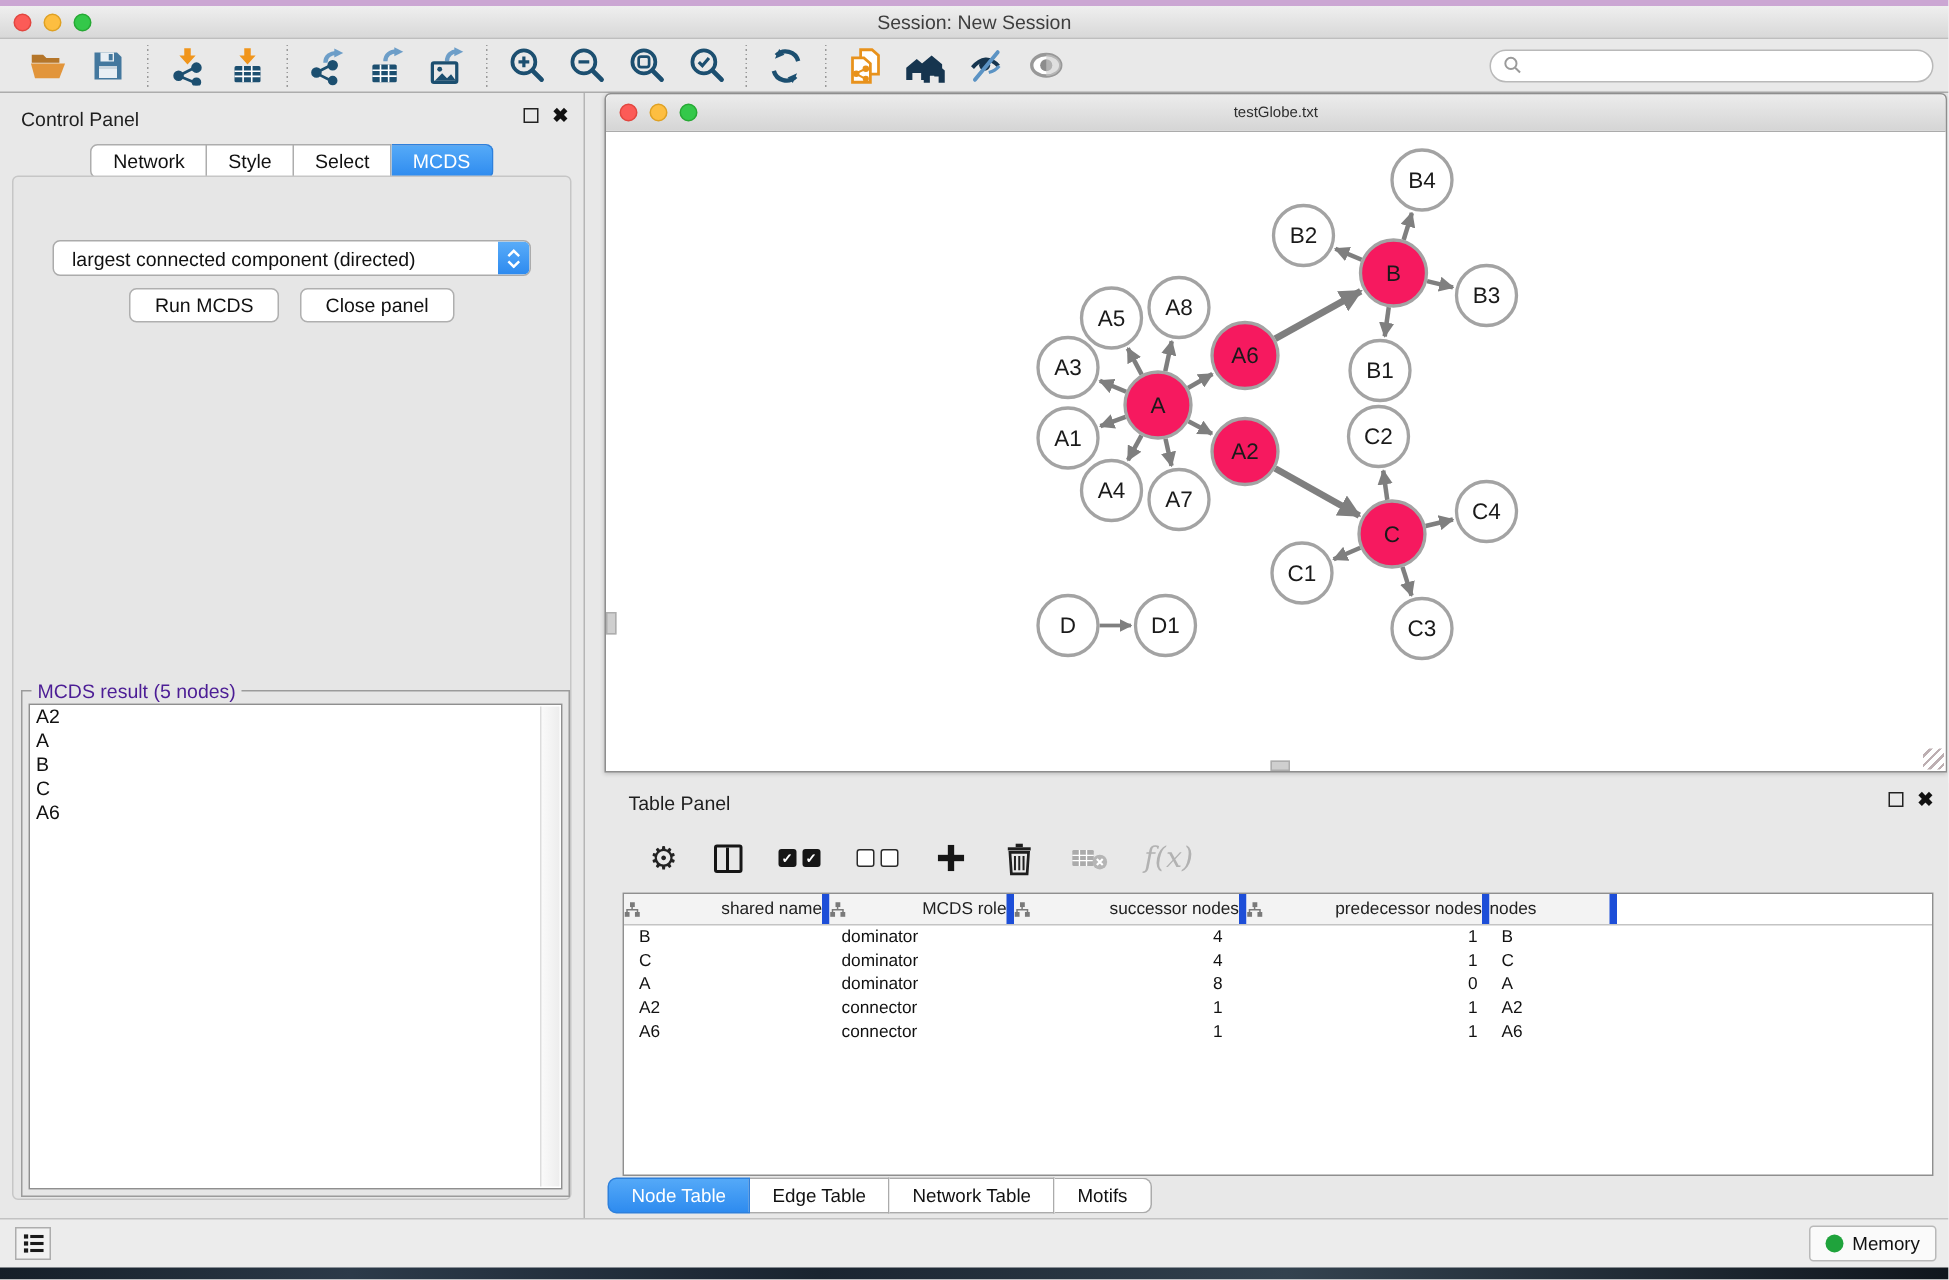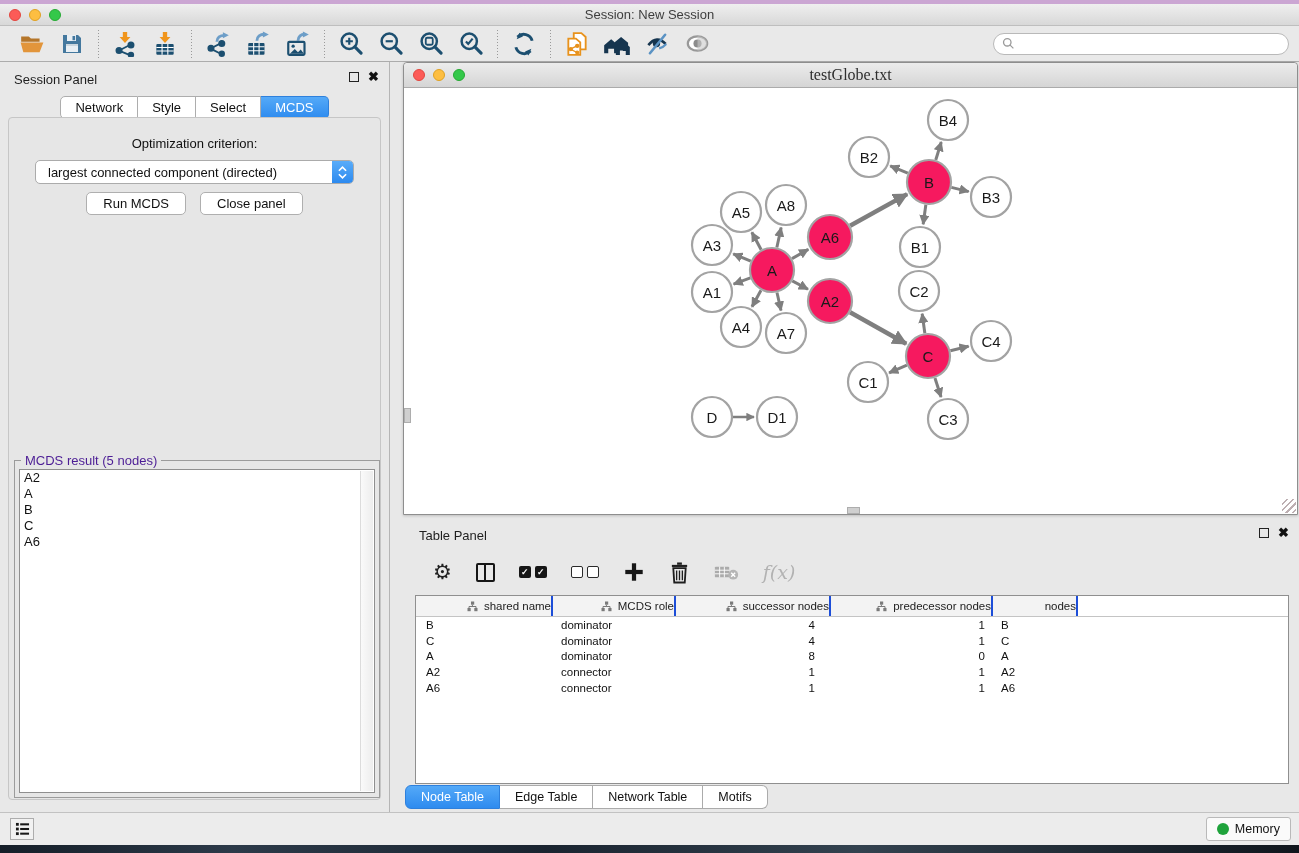--- a/index.html
+++ b/index.html
@@ -75,21 +75,21 @@
   .result-item { font-size:13px; color:#111; line-height:16px; padding-left:4px; }
 
   
   .net-window { position:absolute; left:403px; top:62px; right:1px; height:453px;
     border:1px solid #8E8E8E; border-radius:4px 4px 0 0; background:#FFF;
     box-shadow:0 1px 3px rgba(0,0,0,.18); }
   .net-titlebar { position:absolute; left:0; top:0; right:0; height:25px;
     background:linear-gradient(#ECECEC,#D5D5D5); border-bottom:1px solid #ABABAB;
     border-radius:4px 4px 0 0; display:flex; align-items:center; }
   .net-titlebar .wtitle { position:absolute; left:0; right:0; text-align:center;
-    font-size:16px; color:#2E2E2E;font-family:Liberation Serif, serif; }
+    font-size:10px; color:#2E2E2E; }
   .net-canvas { position:absolute; left:0; top:25px; right:0; bottom:0; background:#FFF; overflow:hidden; }
   .net-canvas svg { display:block; }
   .vthumb { position:absolute; left:0; top:345px; width:7px; height:15px;
     background:#CFCFCF; border:1px solid #ADADAD; }
   .hthumb { position:absolute; left:443px; bottom:0; width:13px; height:7px;
     background:#CFCFCF; border:1px solid #ADADAD; }
   .resize-grip { position:absolute; right:1px; bottom:1px; width:14px; height:14px;
     background:repeating-linear-gradient(135deg, transparent 0 3px, #BDAFB2 3px 4.5px); }
 
   
@@ -103,22 +103,22 @@
   .chk.on { background:#161616; color:#FFF; font-size:9px; font-weight:bold;
     display:flex; align-items:center; justify-content:center; }
   .chk.off { background:#FFF; border:1.6px solid #2B2B2B; }
   .cols-icon { width:19px; height:19px; border:2.2px solid #161616; border-radius:2px; position:relative; }
   .cols-icon::after { content:""; position:absolute; left:50%; top:0; bottom:0; width:2.2px;
     margin-left:-1.1px; background:#161616; }
 
   .data-table { position:absolute; top:73px; left:10px; right:10px; bottom:28px;
     background:#FFF; border:1px solid #8F8F8F; overflow:hidden; }
   .thead { display:flex; height:21px; border-bottom:1px solid #C4C4C4; }
-  .th { background:#F3F3F3; border-right:2px solid #1d4ed8; display:flex;
-    align-items:center; justify-content:flex-end; gap:6px; font-size:11.5px; color:#222; }
+  .th { background:#F3F3F3; border-right:5px solid #1d4ed8; display:flex;
+    align-items:center; justify-content:space-between; gap:6px; font-size:11.5px; color:#222; }
   .trow { display:flex; height:15.8px; align-items:center; }
   .td { font-size:11.5px; color:#111; overflow:hidden; white-space:nowrap; }
 
   .tp-tabs { position:absolute; bottom:3px; left:0; right:0; display:flex; justify-content:flex-start; }
   .tp-tab { font-size:12.5px; color:#111; background:#FFF; border:1px solid #ABABAB;
     border-left:none; padding:4px 15px; }
   .tp-tab:first-child { border-left:1px solid #ABABAB; border-radius:6px 0 0 6px; }
   .tp-tab:last-child { border-radius:0 6px 6px 0; }
   .tp-tab.active { background:linear-gradient(#54A9F8,#2E8BEF); color:#FFF; border-color:#2E80DC; }
 
@@ -296,34 +296,33 @@
       <svg width="13" height="13" viewBox="0 0 16 16">
           <circle cx="6.5" cy="6.5" r="4.6" fill="none" stroke="#9A9A9A" stroke-width="1.6"></circle>
           <path d="M10 10l4 4" stroke="#9A9A9A" stroke-width="1.6"></path>
         </svg>
       <input type="text" placeholder="" style="">
     </div>
   </div>
 
   <div class="control-panel">
     <div class="panel-header">
-      <div class="panel-title">Session Panel</div>
+      <div class="panel-title">Control Panel</div>
       <div class="panel-ctrls">
         <div class="float-btn"></div>
         <div class="close-btn">✖</div>
       </div>
     </div>
     <div class="ctabs">
         <div class="ctab">Network</div>
         <div class="ctab">Style</div>
         <div class="ctab">Select</div>
         <div class="ctab active">MCDS</div>
       </div>
     <div class="cp-content"></div>
-    <div class="opt-label">Optimization criterion:</div>
     <div class="dropdown">
       <div class="dval">largest connected component (directed)</div>
       <div class="stepper">
         <svg width="9" height="6" viewBox="0 0 10 6">
             <path d="M1 5 5 1 9 5" fill="none" stroke="#FFF" stroke-width="1.8"></path>
           </svg>
         <svg width="9" height="6" viewBox="0 0 10 6">
             <path d="M1 1 5 5 9 1" fill="none" stroke="#FFF" stroke-width="1.8"></path>
           </svg>
       </div>

